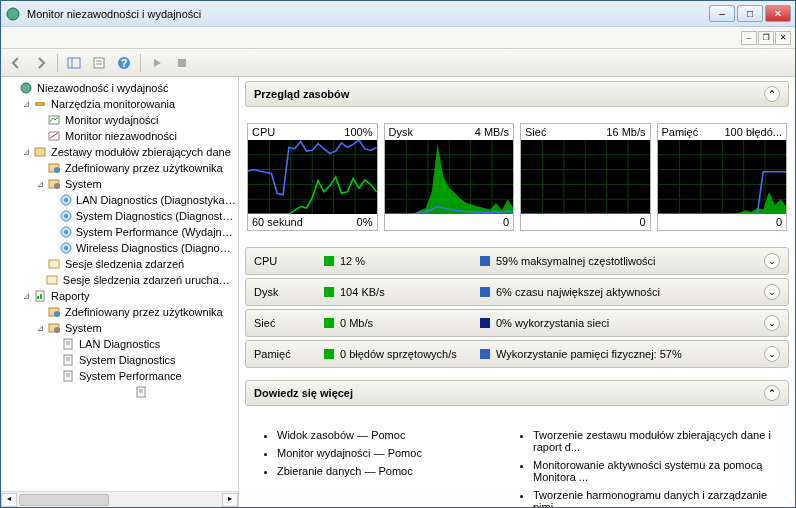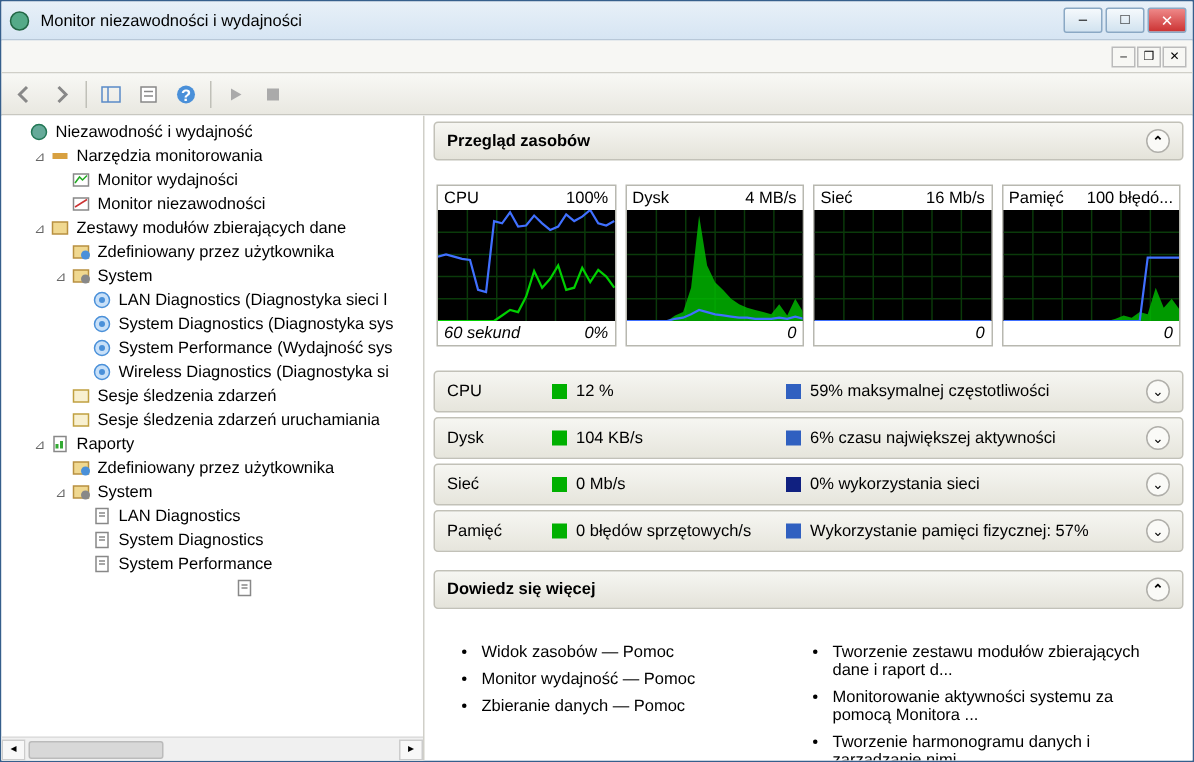--- a/index.html
+++ b/index.html
@@ -18,40 +18,40 @@
 .menubar .mitem { padding: 2px 8px; color: #13389a; cursor: default; }
 .menubar .winicons { margin-left: auto; display: flex; gap: 1px; }
 .menubar .winicons div { width: 16px; height: 14px; border: 1px solid #bbb; font-size: 8px; display: flex; align-items: center; justify-content: center; }
 
 .toolbar { height: 28px; background: linear-gradient(#f8f8f5,#e9e8e1); display: flex; align-items: center; padding: 0 4px; gap: 3px; border-bottom: 1px solid #c8c7c0; }
 .tbtn { width: 22px; height: 22px; display: flex; align-items: center; justify-content: center; border: 1px solid transparent; border-radius: 2px; }
 .sep { width: 1px; height: 18px; background: #c0c0b8; margin: 0 2px; }
 
 .body { flex: 1; display: flex; background: #fff; overflow: hidden; }
 
-.tree-pane { width: 282px; border-right: 1px solid #d0cfc8; display: flex; flex-direction: column; background: #fff; }
+.tree-pane { width: 238px; border-right: 1px solid #d0cfc8; display: flex; flex-direction: column; background: #fff; }
 .tree { flex: 1; padding: 3px 2px; overflow: hidden; }
 .titem { display: flex; align-items: center; height: 16px; padding: 1px 0; white-space: nowrap; cursor: default; }
 .titem .exp { width: 11px; text-align: center; font-size: 9px; color: #666; }
 .titem .ico { width: 16px; height: 14px; margin-right: 3px; display: inline-flex; align-items: center; justify-content: center; }
 .titem .lbl { overflow: hidden; text-overflow: ellipsis; }
 .hscroll { height: 16px; border-top: 1px solid #ddd; display: flex; align-items: center; background: #f0f0f0; }
 .hscroll .arr { width: 16px; height: 14px; border: 1px solid #ccc; background: #f8f8f8; font-size: 8px; text-align: center; }
 .hscroll .track { flex: 1; height: 14px; background: #f0f0f0; position: relative; }
 .hscroll .thumb { position: absolute; left: 2px; width: 90px; height: 12px; top: 1px; background: #d8d8d8; border: 1px solid #bbb; border-radius: 2px; }
 
 .content { flex: 1; padding: 4px 6px 4px 6px; overflow: hidden; display: flex; flex-direction: column; gap: 12px; }
 
 .group-hdr { background: linear-gradient(#f6f6f2,#e4e3da); border: 1px solid #c2c1b8; border-radius: 3px; padding: 4px 8px; font-weight: bold; display: flex; align-items: center; }
 .group-hdr .expand { margin-left: auto; width: 16px; height: 16px; border: 1px solid #b0afaa; border-radius: 8px; font-size: 9px; display: flex; align-items: center; justify-content: center; background: #fafaf7; }
 
 .charts { display: flex; gap: 6px; padding: 4px 2px; }
 .chart { flex: 1; border: 1px solid #b8b8b0; background: #fff; display: flex; flex-direction: column; }
 .chart .chdr { display: flex; justify-content: space-between; padding: 2px 4px; font-size: 10px; }
-.chart .cftr { display: flex; justify-content: space-between; padding: 2px 4px; font-size: 10px; font-style: italic; }
+.chart .cftr { display: flex; justify-content: space-between; padding: 2px 4px; font-size: 10px; }
 .chart svg { width: 100%; height: 74px; background: #000; display: block; }
 
 .metrics { display: flex; flex-direction: column; gap: 3px; }
 .mrow { background: linear-gradient(#f6f6f2,#e6e5dc); border: 1px solid #c2c1b8; border-radius: 3px; padding: 5px 8px; display: flex; align-items: center; }
 .mrow .mname { width: 70px; }
 .mrow .sq { width: 10px; height: 10px; margin-right: 6px; }
 .mrow .mval { width: 140px; }
 .mrow .mdesc { flex: 1; }
 .mrow .expand { width: 16px; height: 16px; border: 1px solid #b0afaa; border-radius: 8px; font-size: 9px; display: flex; align-items: center; justify-content: center; background: #fafaf7; }
 
@@ -486,21 +486,21 @@
         </div>
 
       <div class="group-hdr">
         <span>Dowiedz się więcej</span>
         <span class="expand">⌃</span>
       </div>
 
       <div class="learn">
         <ul id="learn-left">
             <li>Widok zasobów — Pomoc</li>
-            <li>Monitor wydajność — Pomoc</li>
+            <li>Monitor wydajności — Pomoc</li>
             <li>Zbieranie danych — Pomoc</li>
           </ul>
         <ul id="learn-right">
             <li>Tworzenie zestawu modułów zbierających dane i raport d...</li>
             <li>Monitorowanie aktywności systemu za pomocą Monitora ...</li>
             <li>Tworzenie harmonogramu danych i zarządzanie nimi</li>
           </ul>
       </div>
 
     </div>

